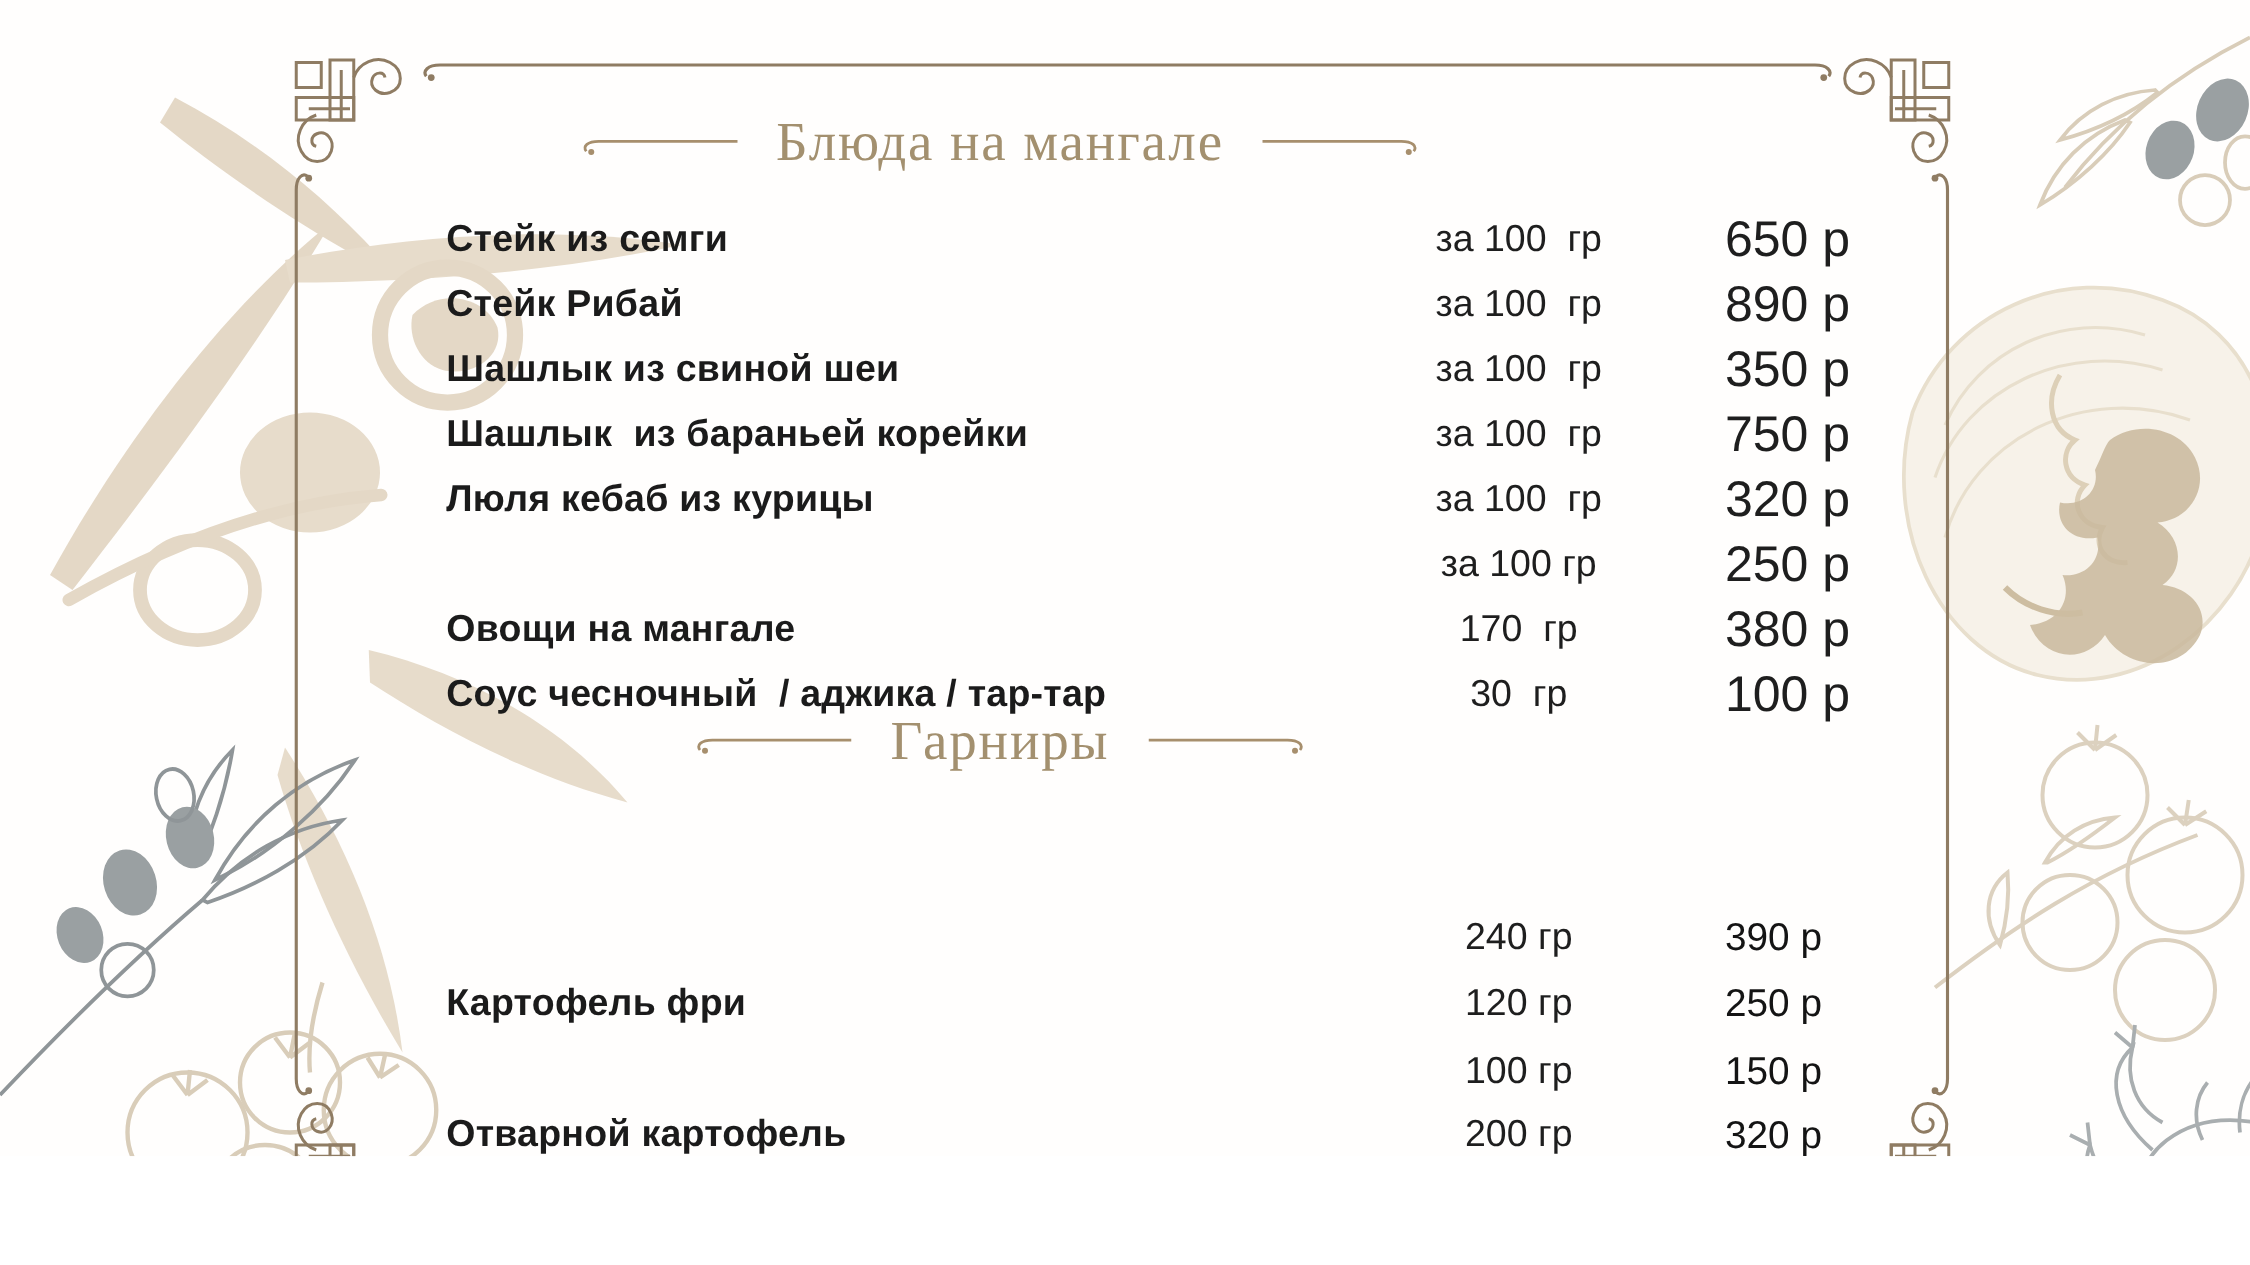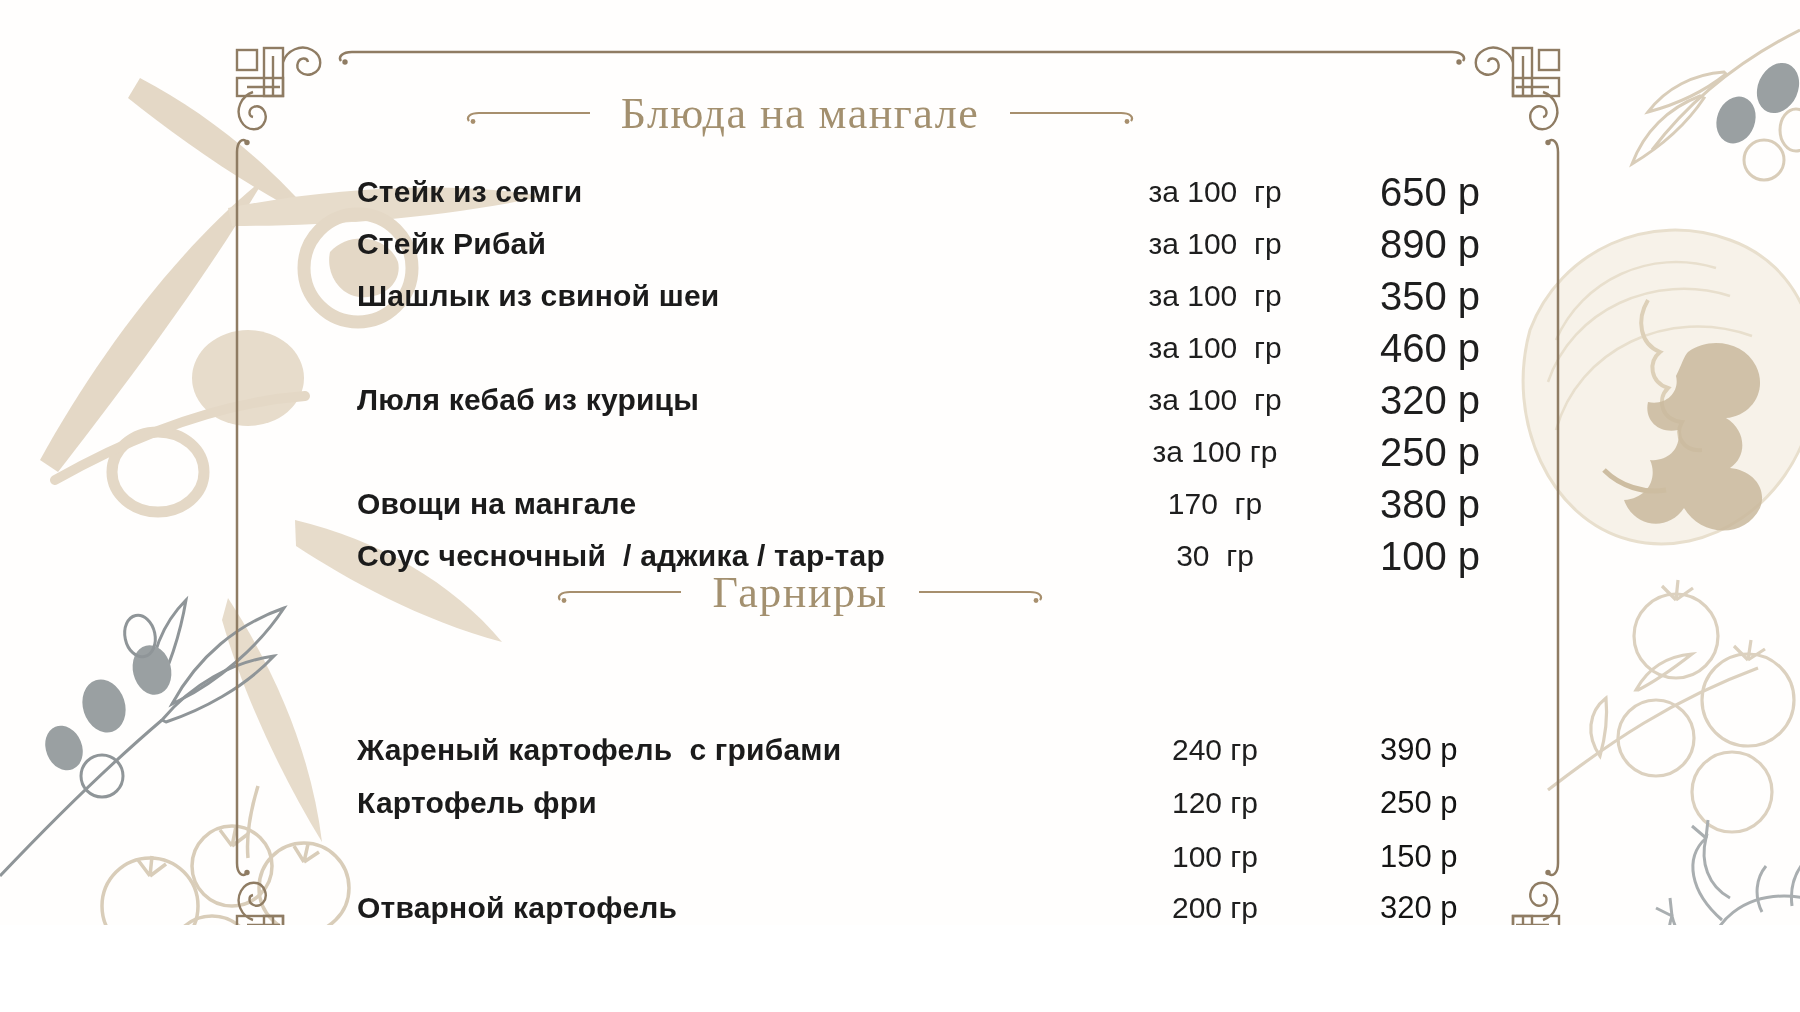--- a/index.html
+++ b/index.html
@@ -182,22 +182,23 @@
       <span class="name">Стейк Рибай</span>
       <span class="weight">за 100  гр</span>
       <span class="price">890 р</span>
     </div>
     <div class="row" style="top:276px;">
       <span class="name">Шашлык из свиной шеи</span>
       <span class="weight">за 100  гр</span>
       <span class="price">350 р</span>
     </div>
     <div class="row" style="top:328px;">
-      <span class="weight">за 100  гр</span>
-      <span class="price">460 р</span>
+      <span class="name">Шашлык  из бараньей корейки</span>
+      <span class="weight">за 100  гр</span>
+      <span class="price">750 р</span>
     </div>
     <div class="row" style="top:380px;text-decoration:underline;">
       <span class="name">Люля кебаб из курицы</span>
       <span class="weight">за 100  гр</span>
       <span class="price">320 р</span>
     </div>
     <div class="row" style="top:432px;">
       <span class="weight">за 100 гр</span>
       <span class="price">250 р</span>
     </div>
@@ -220,21 +221,20 @@
         <circle cx="14" cy="21.5" r="2.4" fill="#a78f6d"></circle>
       </svg>
       <h2>Гарниры</h2>
       <svg width="132" height="26">
         <path d="M 1 13 H 112 C 121 13 125 17 122 21" stroke="#a78f6d" stroke-width="2.2" fill="none"></path>
         <circle cx="118" cy="21.5" r="2.4" fill="#a78f6d"></circle>
       </svg>
     </div>
 
     <div class="row" style="top:730px;">
-      <span class="name">Жареный картофель  с грибами</span>
       <span class="weight">240 гр</span>
       <span class="price">390 р</span>
     </div>
     <div class="row" style="top:783px;">
       <span class="name">Картофель фри</span>
       <span class="weight">120 гр</span>
       <span class="price">250 р</span>
     </div>
     <div class="row" style="top:837px;">
       <span class="weight">100 гр</span>

